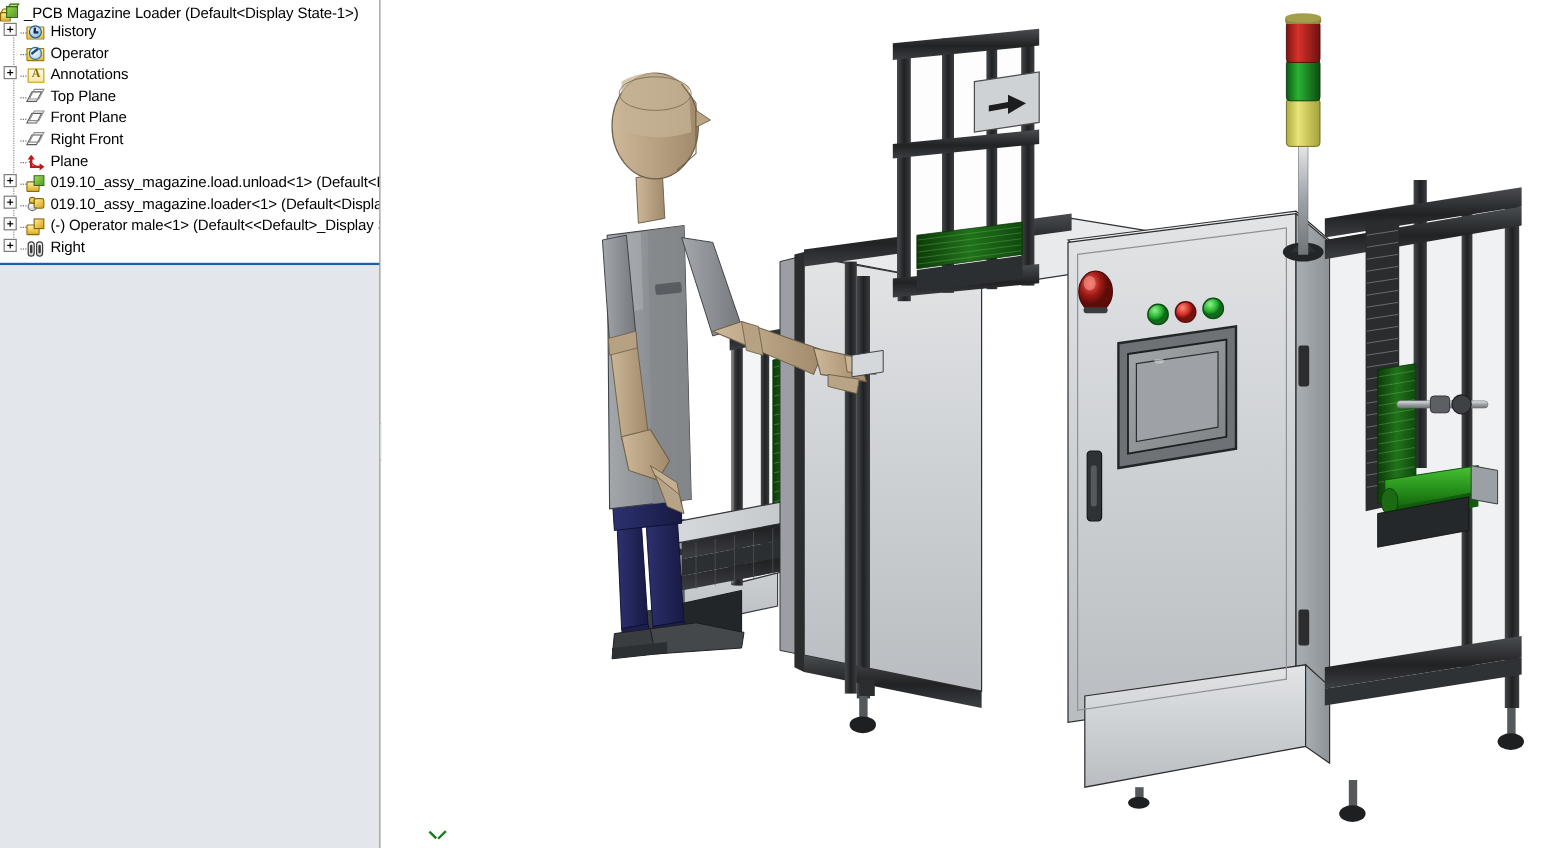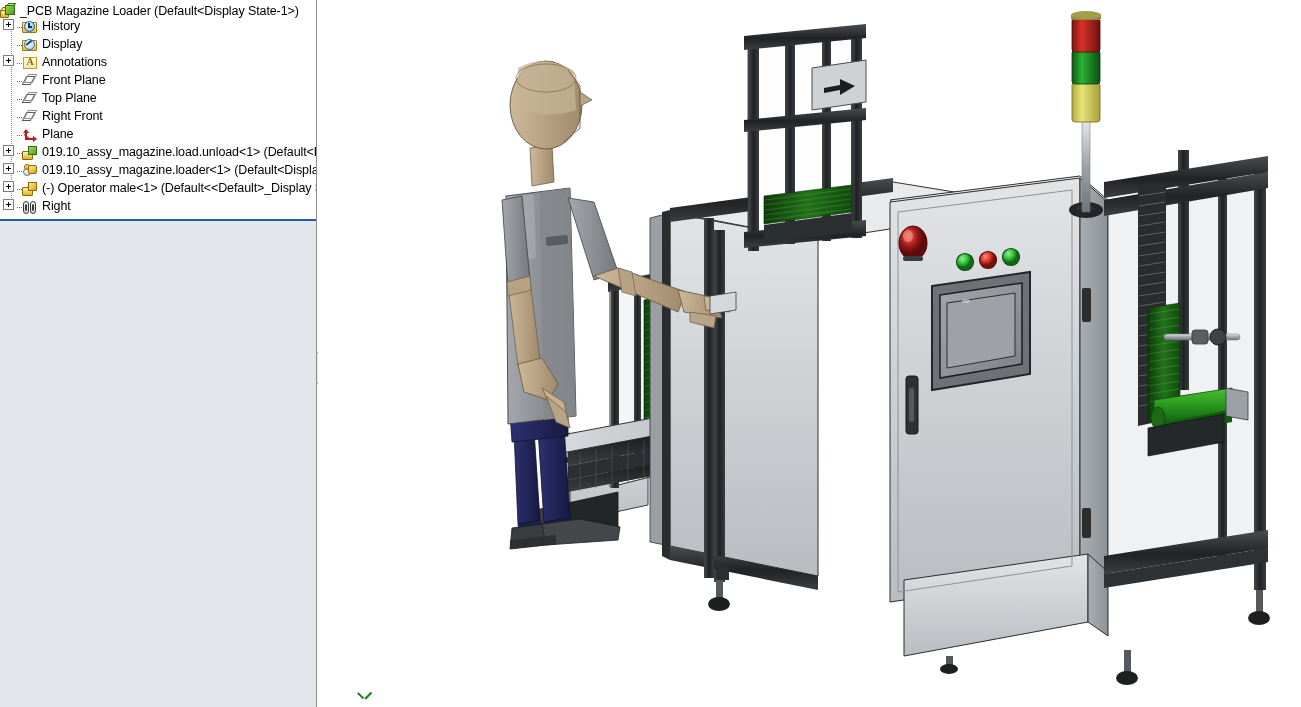--- a/index.html
+++ b/index.html
@@ -289,51 +289,51 @@
       </div>
 
       <div class="tree-row">
         <span class="expander blank"></span>
         <span class="dots"></span>
         <span class="ico ico-sensor">
           <span class="fold"></span>
             <span class="dial"></span>
             <span class="needle"></span>
         </span>
-        <span class="lbl">Display</span>
+        <span class="lbl">Operator</span>
       </div>
 
       <div class="tree-row">
         <span class="expander"></span>
         <span class="dots"></span>
         <span class="ico ico-annot">
           <span class="box"></span>
             <span class="a">A</span>
         </span>
         <span class="lbl">Annotations</span>
       </div>
 
       <div class="tree-row">
         <span class="expander blank"></span>
         <span class="dots"></span>
         <span class="ico ico-plane">
           <span class="d"></span>
             <span class="d2"></span>
         </span>
-        <span class="lbl">Front Plane</span>
+        <span class="lbl">Top Plane</span>
       </div>
 
       <div class="tree-row">
         <span class="expander blank"></span>
         <span class="dots"></span>
         <span class="ico ico-plane">
           <span class="d"></span>
             <span class="d2"></span>
         </span>
-        <span class="lbl">Top Plane</span>
+        <span class="lbl">Front Plane</span>
       </div>
 
       <div class="tree-row">
         <span class="expander blank"></span>
         <span class="dots"></span>
         <span class="ico ico-plane">
           <span class="d"></span>
             <span class="d2"></span>
         </span>
         <span class="lbl">Right Front</span>

